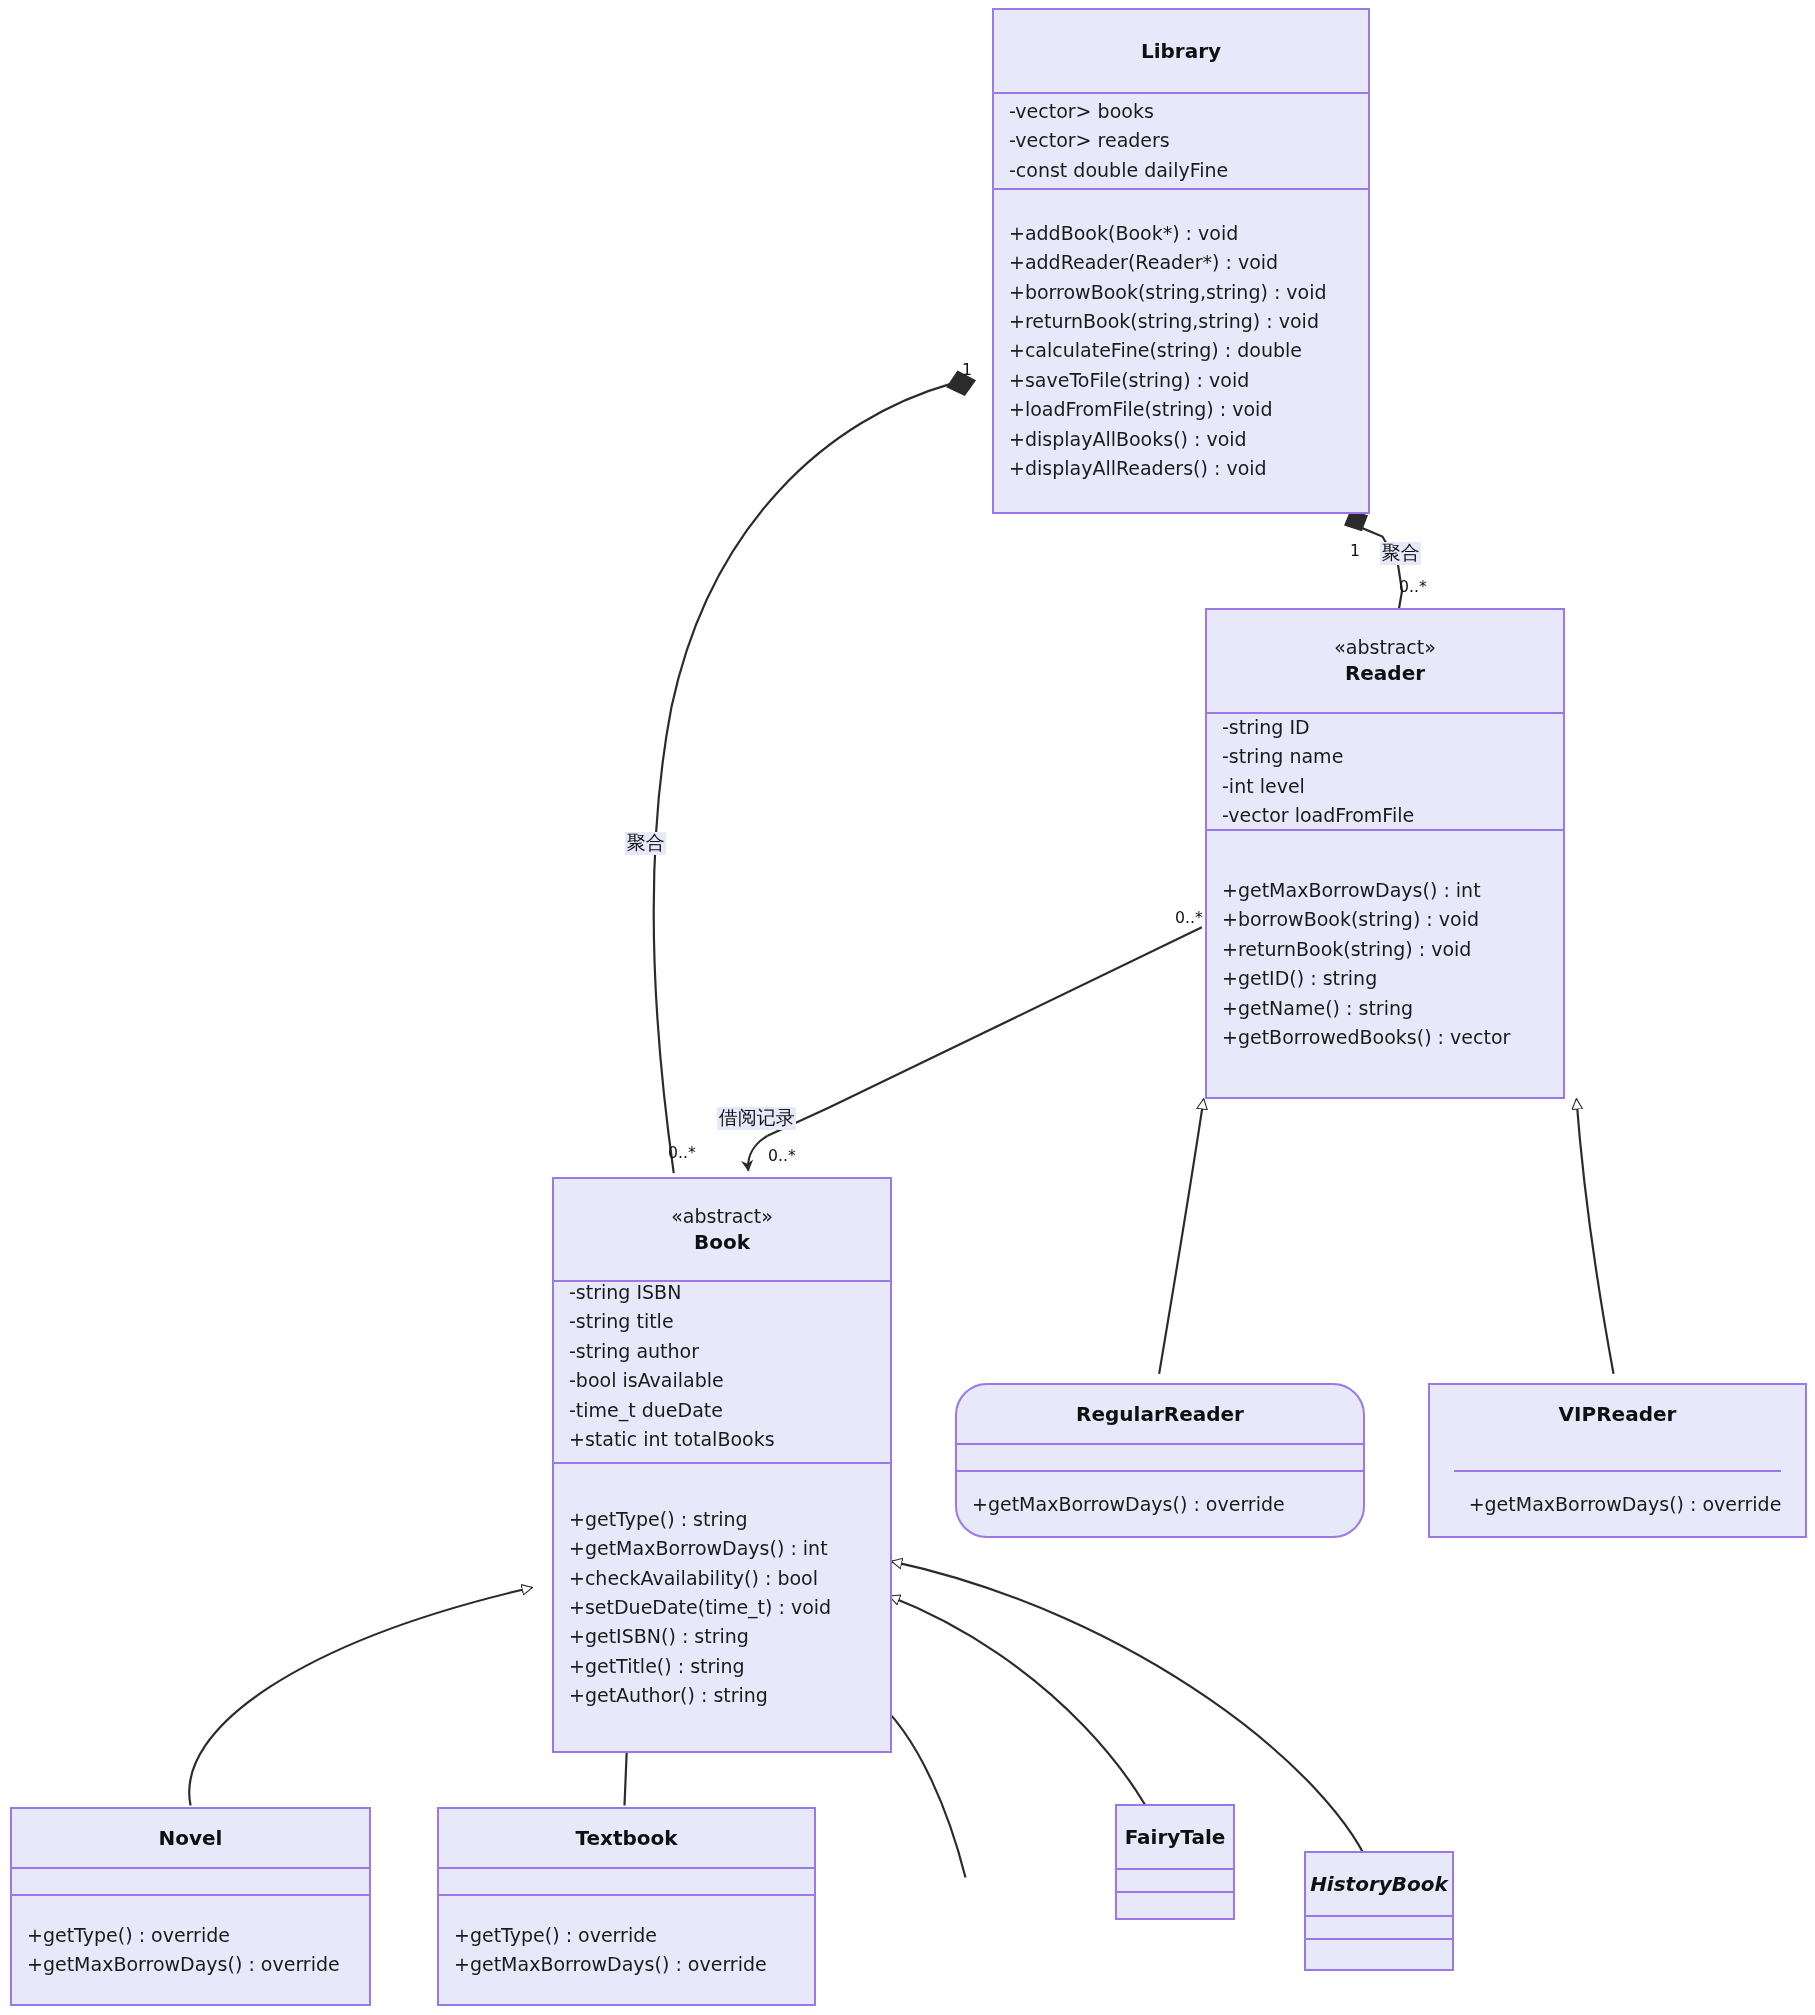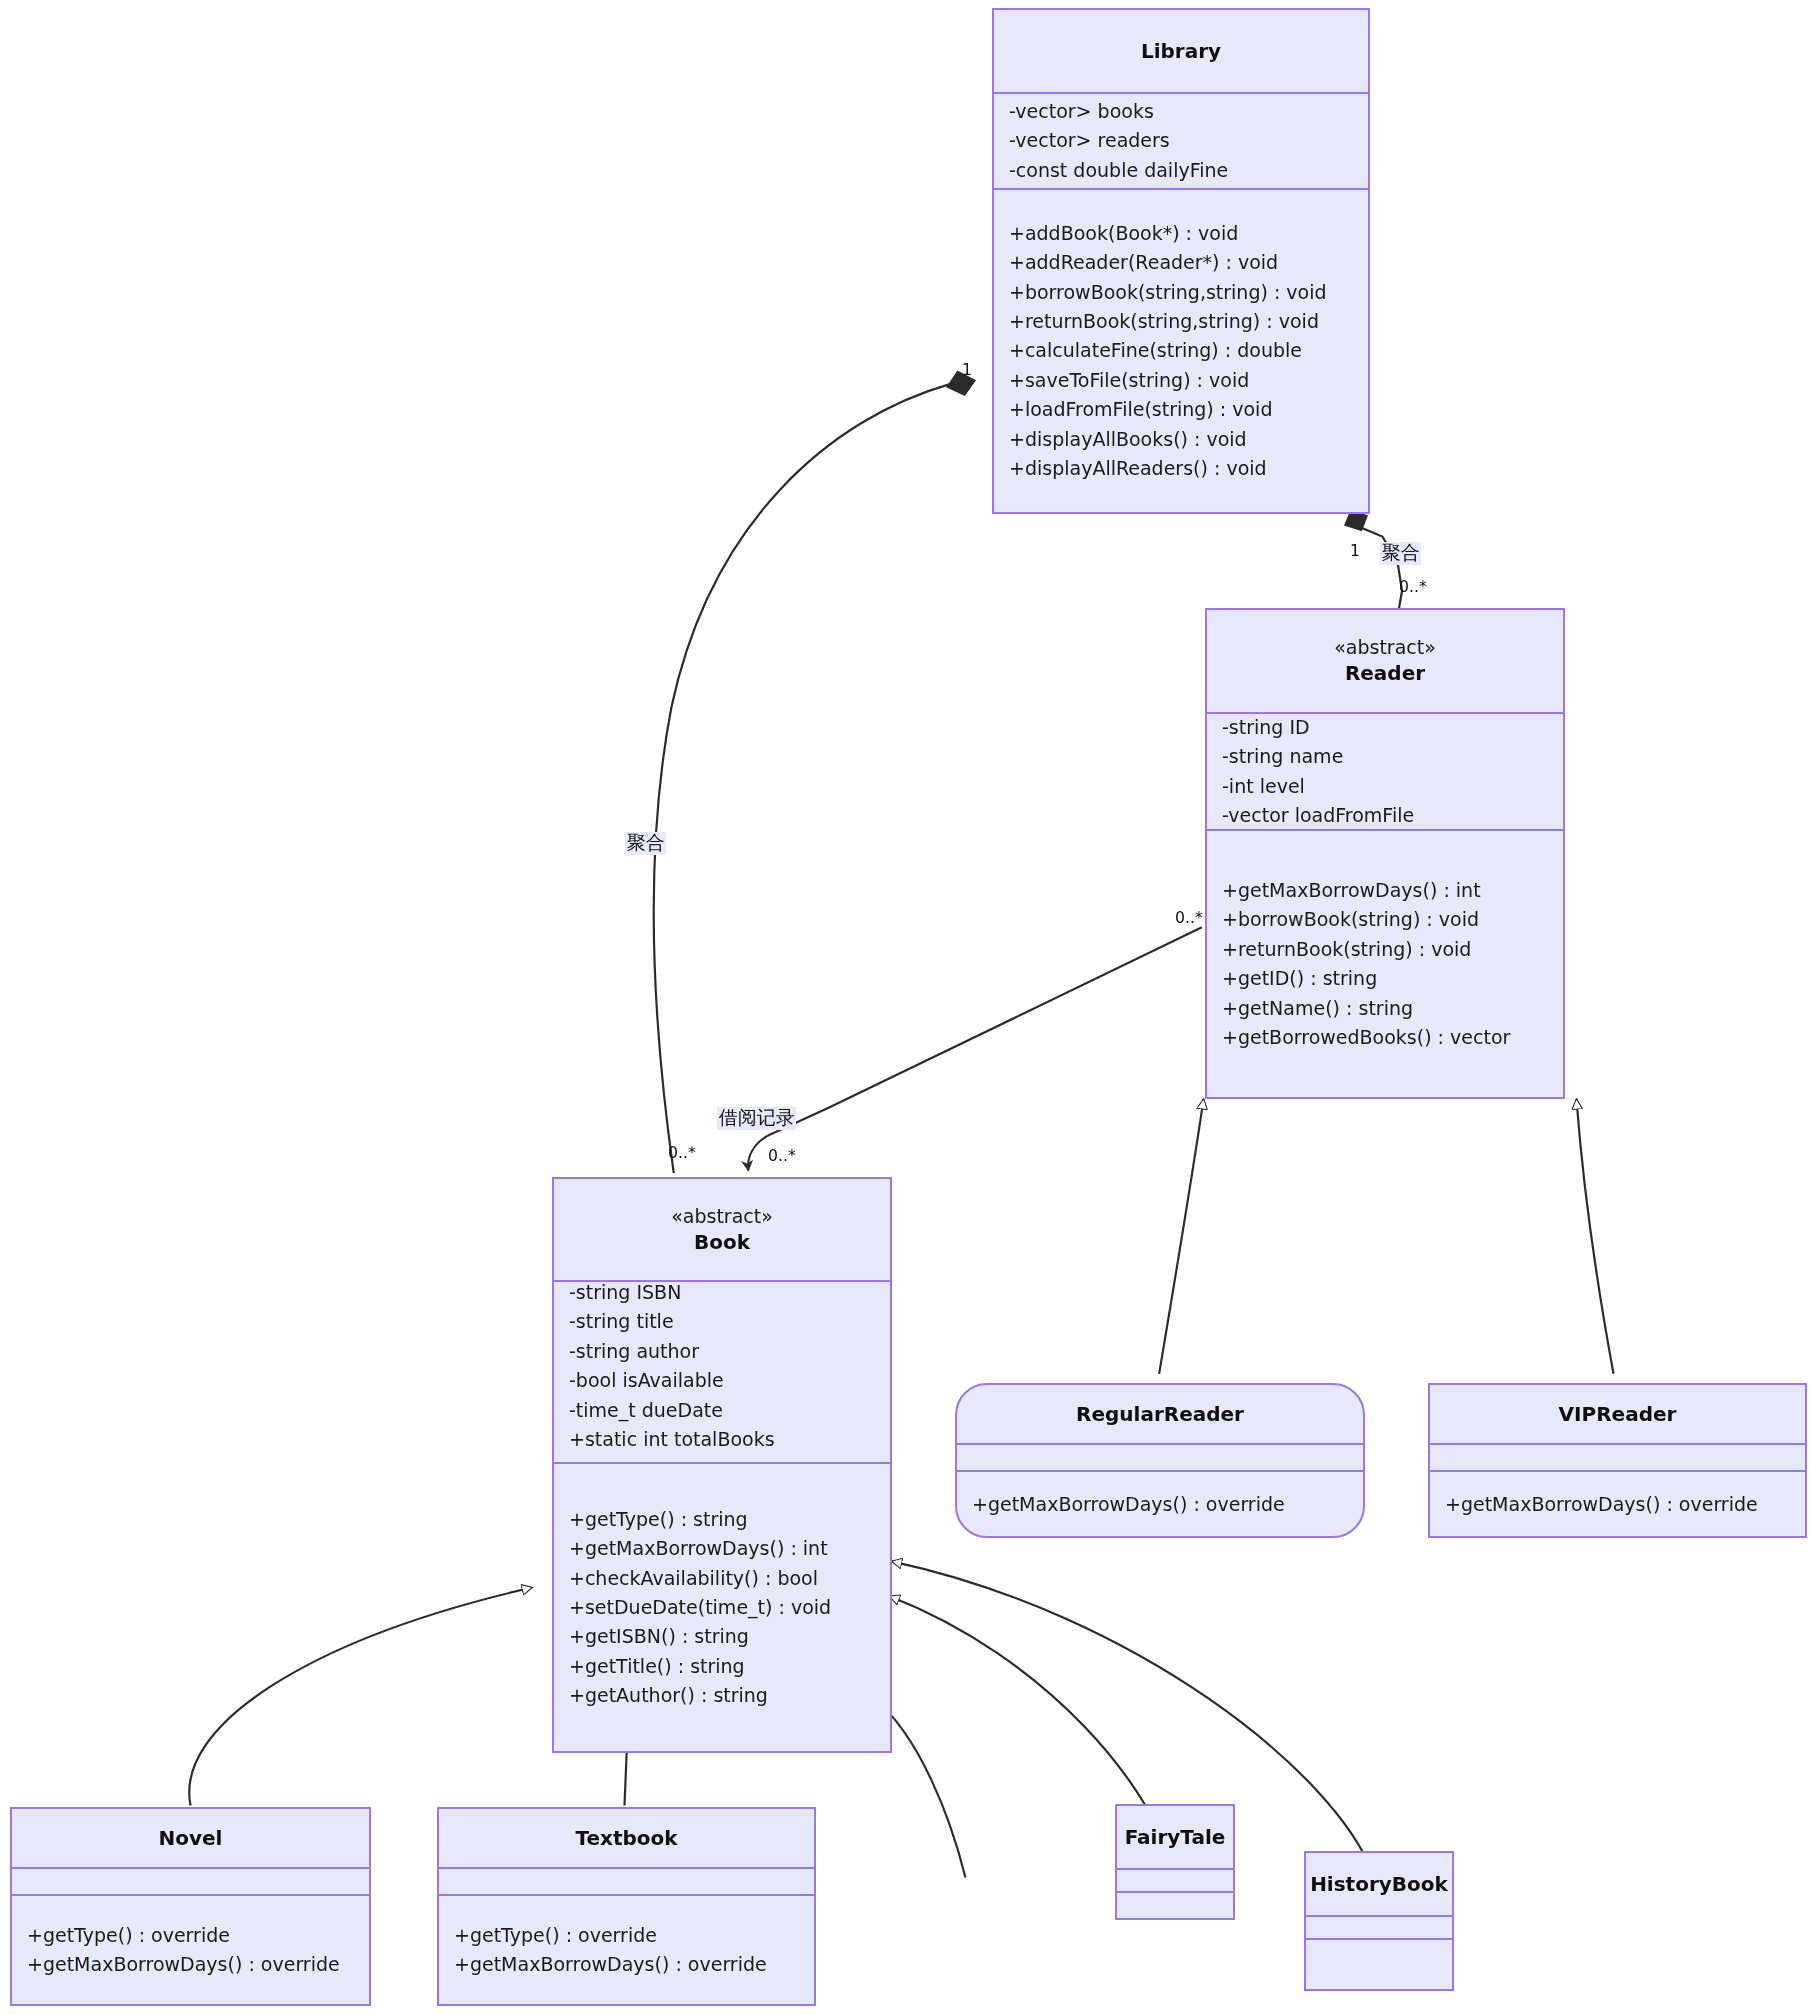--- a/index.html
+++ b/index.html
@@ -212,21 +212,21 @@
   <div class="uml-class" style="left:955px; top:1383px; width:410px; height:155px;border-radius:32px;">
     <div class="compartment c-header" style="height:58px;">
       <div class="cls-name">RegularReader</div>
     </div>
     <div class="compartment" style="height:27px;"></div>
     <div class="compartment" style="flex:1 1 auto;">
       <div class="member">+getMaxBorrowDays() : override</div>
     </div>
   </div>
 
-  <div class="uml-class" style="left:1428px; top:1383px; width:379px; height:155px;">
+  <div class="uml-class" style="left:1428px; top:1383px; width:379px; height:155px;align-items:center;">
     <div class="compartment c-header" style="height:58px;">
       <div class="cls-name">VIPReader</div>
     </div>
     <div class="compartment" style="height:27px;"></div>
     <div class="compartment" style="flex:1 1 auto;">
       <div class="member">+getMaxBorrowDays() : override</div>
     </div>
   </div>
 
   <div class="uml-class" style="left:10px; top:1807px; width:361px; height:199px;">
@@ -253,21 +253,21 @@
 
 
   <div class="uml-class" style="left:1115px; top:1804px; width:120px; height:116px;">
     <div class="compartment c-header" style="height:62px;">
       <div class="cls-name">FairyTale</div>
     </div>
     <div class="compartment" style="height:23px;"></div>
     <div class="compartment" style="flex:1 1 auto;"></div>
   </div>
 
-  <div class="uml-class" style="left:1304px; top:1851px; width:150px; height:140px;">
+  <div class="uml-class" style="left:1304px; top:1851px; width:150px; height:120px;font-style:italic;">
     <div class="compartment c-header" style="height:62px;">
       <div class="cls-name">HistoryBook</div>
     </div>
     <div class="compartment" style="height:23px;"></div>
     <div class="compartment" style="flex:1 1 auto;"></div>
   </div>
 
   <div class="edge-label" style="left:1380px; top:542px;">聚合</div>
   <div class="mult-label" style="left:1350px; top:542px;">1</div>
   <div class="mult-label" style="left:1399px; top:578px;">0..*</div>

